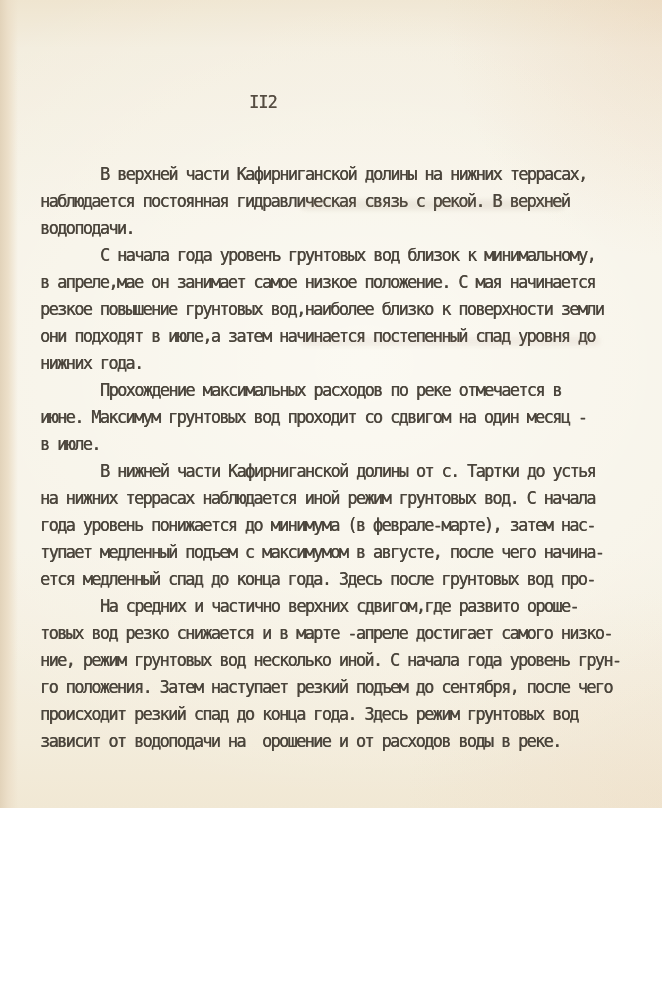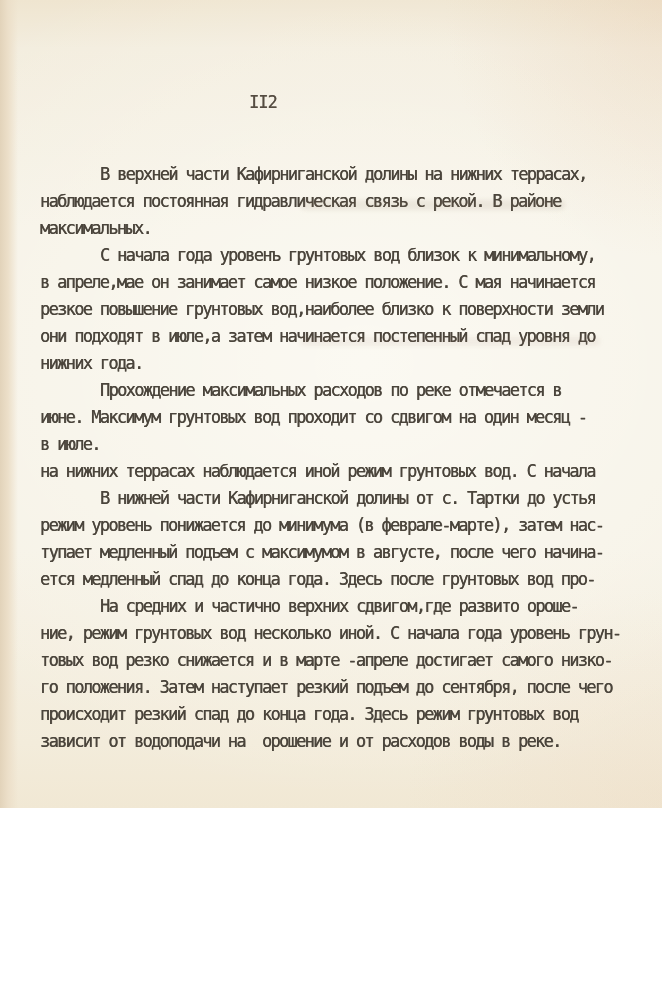--- a/index.html
+++ b/index.html
@@ -70,46 +70,46 @@
 <div class="page">
   <div class="edge-left"></div>
   <div class="corner-tint"></div>
   <div class="corner-tint-b"></div>
 
   <div class="page-number">II2</div>
 
   <div class="text-block">
     <p>
       <span class="line first" style="display:block">В верхней части Кафирниганской долины на нижних террасах,</span>
-      <span class="line" style="display:block">наблюдается постоянная гидравлическая связь с рекой. В районе</span>
-      <span class="line" style="display:block">максимальных.</span>
+      <span class="line" style="display:block">наблюдается постоянная гидравлическая связь с рекой. В верхней</span>
+      <span class="line" style="display:block">водоподачи.</span>
     </p>
     <p>
       <span class="line first" style="display:block">С начала года уровенъ грунтовых вод близок к минимальному,</span>
       <span class="line" style="display:block">в апреле,мае он занимает самое низкое положение. С мая начинается</span>
       <span class="line" style="display:block">резкое повышение грунтовых вод,наиболее близко к поверхности земли</span>
       <span class="line" style="display:block">они подходят в июле,а затем начинается постепенный спад уровня до</span>
       <span class="line" style="display:block">нижних года.</span>
     </p>
     <p>
       <span class="line first" style="display:block">Прохождение максимальных расходов по реке отмечается в</span>
       <span class="line" style="display:block">июне. Максимум грунтовых вод проходит со сдвигом на один месяц -</span>
       <span class="line" style="display:block">в июле.</span>
     </p>
     <p>
+      <span class="line first" style="display:block">В нижней части Кафирниганской долины от с. Тартки до устья</span>
       <span class="line" style="display:block">на нижних террасах наблюдается иной режим грунтовых вод. С начала</span>
-      <span class="line first" style="display:block">В нижней части Кафирниганской долины от с. Тартки до устья</span>
-      <span class="line" style="display:block">режим уровень понижается до минимума (в феврале-марте), затем нас-</span>
+      <span class="line" style="display:block">года уровень понижается до минимума (в феврале-марте), затем нас-</span>
       <span class="line" style="display:block">тупает медленный подъем с максимумом в августе, после чего начина-</span>
       <span class="line" style="display:block">ется медленный спад до конца года. Здесь после грунтовых вод про-</span>
     </p>
     <p>
       <span class="line first" style="display:block">На средних и частично верхних сдвигом,где развито ороше-</span>
+      <span class="line" style="display:block">товых вод резко снижается и в марте -апреле достигает самого низко-</span>
       <span class="line" style="display:block">ние, режим грунтовых вод несколько иной. С начала года уровень грун-</span>
-      <span class="line" style="display:block">товых вод резко снижается и в марте -апреле достигает самого низко-</span>
       <span class="line" style="display:block">го положения. Затем наступает резкий подъем до сентября, после чего</span>
       <span class="line" style="display:block">происходит резкий спад до конца года. Здесь режим грунтовых вод</span>
       <span class="line" style="display:block">зависит от водоподачи на  орошение и от расходов воды в реке.</span>
     </p>
   </div>
 
   <div class="ghost g1"></div>
   <div class="ghost g2"></div>
   <div class="ghost g3"></div>
   <div class="ghost g4"></div>

